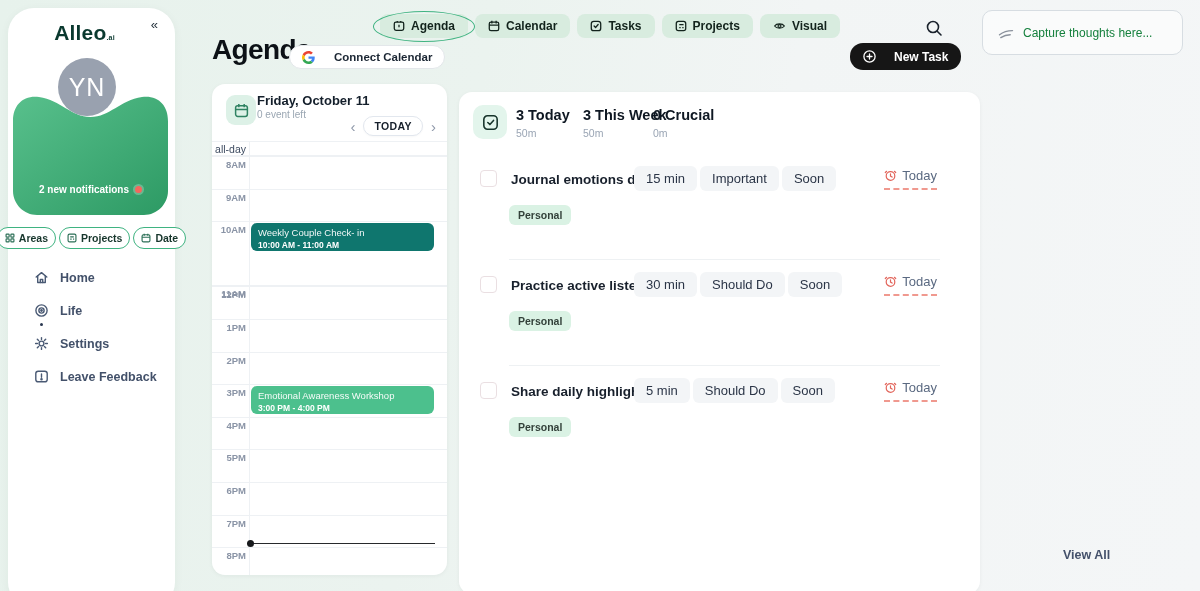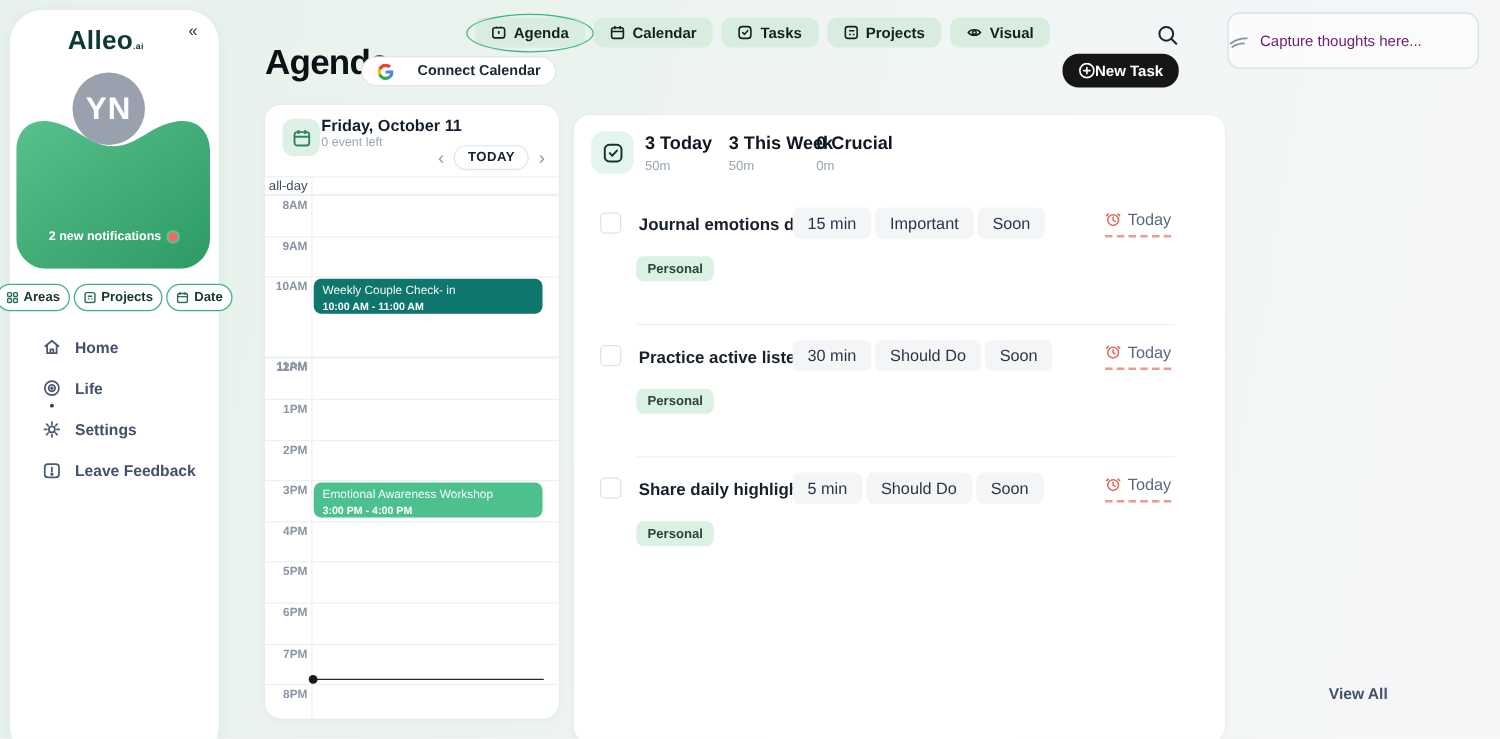--- a/index.html
+++ b/index.html
@@ -15,21 +15,21 @@
   .sidebar {
     position:absolute; left:8px; top:8px; width:167px; height:600px;
     background:#ffffff; border-radius:26px;
     box-shadow:0 2px 10px rgba(25,60,45,.05);
   }
   .collapse-btn { position:absolute; right:17px; top:9px; font-size:13px; color:#24323c; cursor:pointer; }
   .logo { position:absolute; left:0; right:14px; top:13px; text-align:center;
           font-size:21px; font-weight:800; color:#0a392f; letter-spacing:.2px; }
   .logo .logo-suffix { font-size:7px; font-weight:700; vertical-align:baseline; }
   .avatar { position:absolute; left:50px; top:50px; width:58px; height:58px; border-radius:50%;
-            background:#99a1af; color:#fff; font-size:25px; font-weight:700; letter-spacing:1px;
+            background:#99a1af; color:#fff; font-size:25px; font-weight:400; letter-spacing:1px;
             display:flex; align-items:center; justify-content:center; z-index:3; }
   .user-card { position:absolute; left:5px; top:79px; width:155px; height:128px; z-index:2; }
   .user-card svg.card-shape { position:absolute; inset:0; }
   .user-name { position:absolute; left:0; right:0; top:42px; text-align:center;
                color:#fff; font-size:19px; font-weight:800; }
   .notif-row { position:absolute; left:0; right:0; top:97px; display:flex; gap:6px;
                align-items:center; justify-content:center; color:#fff; font-size:10px; font-weight:600; }
   .notif-dot { width:7px; height:7px; border-radius:50%; background:#f4675d; box-shadow:0 0 0 2px rgba(255,255,255,.25); }
   .filter-row { position:absolute; left:4px; top:219px; width:159px; display:flex; gap:3px; justify-content:center; }
   .filter-pill { display:flex; align-items:center; gap:4px; border:1px solid #3fb381; border-radius:12px;
@@ -41,29 +41,29 @@
 
   
   .tabs { position:absolute; left:380px; top:14px; display:flex; gap:7px; }
   .tab { position:relative; display:flex; align-items:center; gap:6px; background:#d8ecdf;
          border-radius:8px; padding:5px 13px; font-size:12px; font-weight:700; color:#12231c; cursor:pointer; }
   .tab.active::before { content:''; position:absolute; inset:-3.5px -7px;
          border:1.6px solid #3fb381; border-radius:50%; pointer-events:none; }
   .search-btn { position:absolute; left:925px; top:19px; cursor:pointer; }
   .capture-box { position:absolute; left:982px; top:10px; width:201px; height:45px;
                  border:1px solid #d7dde2; border-radius:10px; background:rgba(255,255,255,.55);
-                 display:flex; align-items:center; gap:9px; padding-left:0;
-                 font-size:12px; color:#701a75; cursor:text; }
+                 display:flex; align-items:center; gap:9px; padding-left:15px;
+                 font-size:12px; color:#15803d; cursor:text; }
   .page-title { position:absolute; left:212px; top:34px; font-size:28px; font-weight:800;
                 color:#0c1116; letter-spacing:-.6px; }
   .connect-btn { position:absolute; left:289px; top:45px; height:24px; display:flex; align-items:center;
                  gap:19px; padding:0 12px; background:#fff; border:1px solid #e3e7ea; border-radius:14px;
                  font-size:11.5px; font-weight:600; color:#1b2633; cursor:pointer; }
   .new-task-btn { position:absolute; left:850px; top:43px; height:27px; display:flex; align-items:center;
-                  gap:0; padding:0 13px; background:#161616; border-radius:13px;
+                  gap:18px; padding:0 13px; background:#161616; border-radius:13px;
                   color:#fff; font-size:12px; font-weight:700; cursor:pointer; }
 
   
   .cal-panel { position:absolute; left:212px; top:84px; width:235px; height:491px;
                background:#fff; border-radius:13px; box-shadow:0 1px 4px rgba(20,45,35,.05); overflow:hidden; }
   .cal-head-icon { position:absolute; left:14px; top:11px; width:30px; height:30px;
                    background:#ddf1e7; border-radius:9px; display:flex; align-items:center; justify-content:center; }
   .cal-title { position:absolute; left:45px; top:9px; font-size:13px; font-weight:700; color:#141f2b; }
   .cal-subtitle { position:absolute; left:45px; top:25px; font-size:10px; color:#9aa6b2; }
   .cal-nav { position:absolute; right:11px; top:32px; display:flex; align-items:center; gap:8px; }

